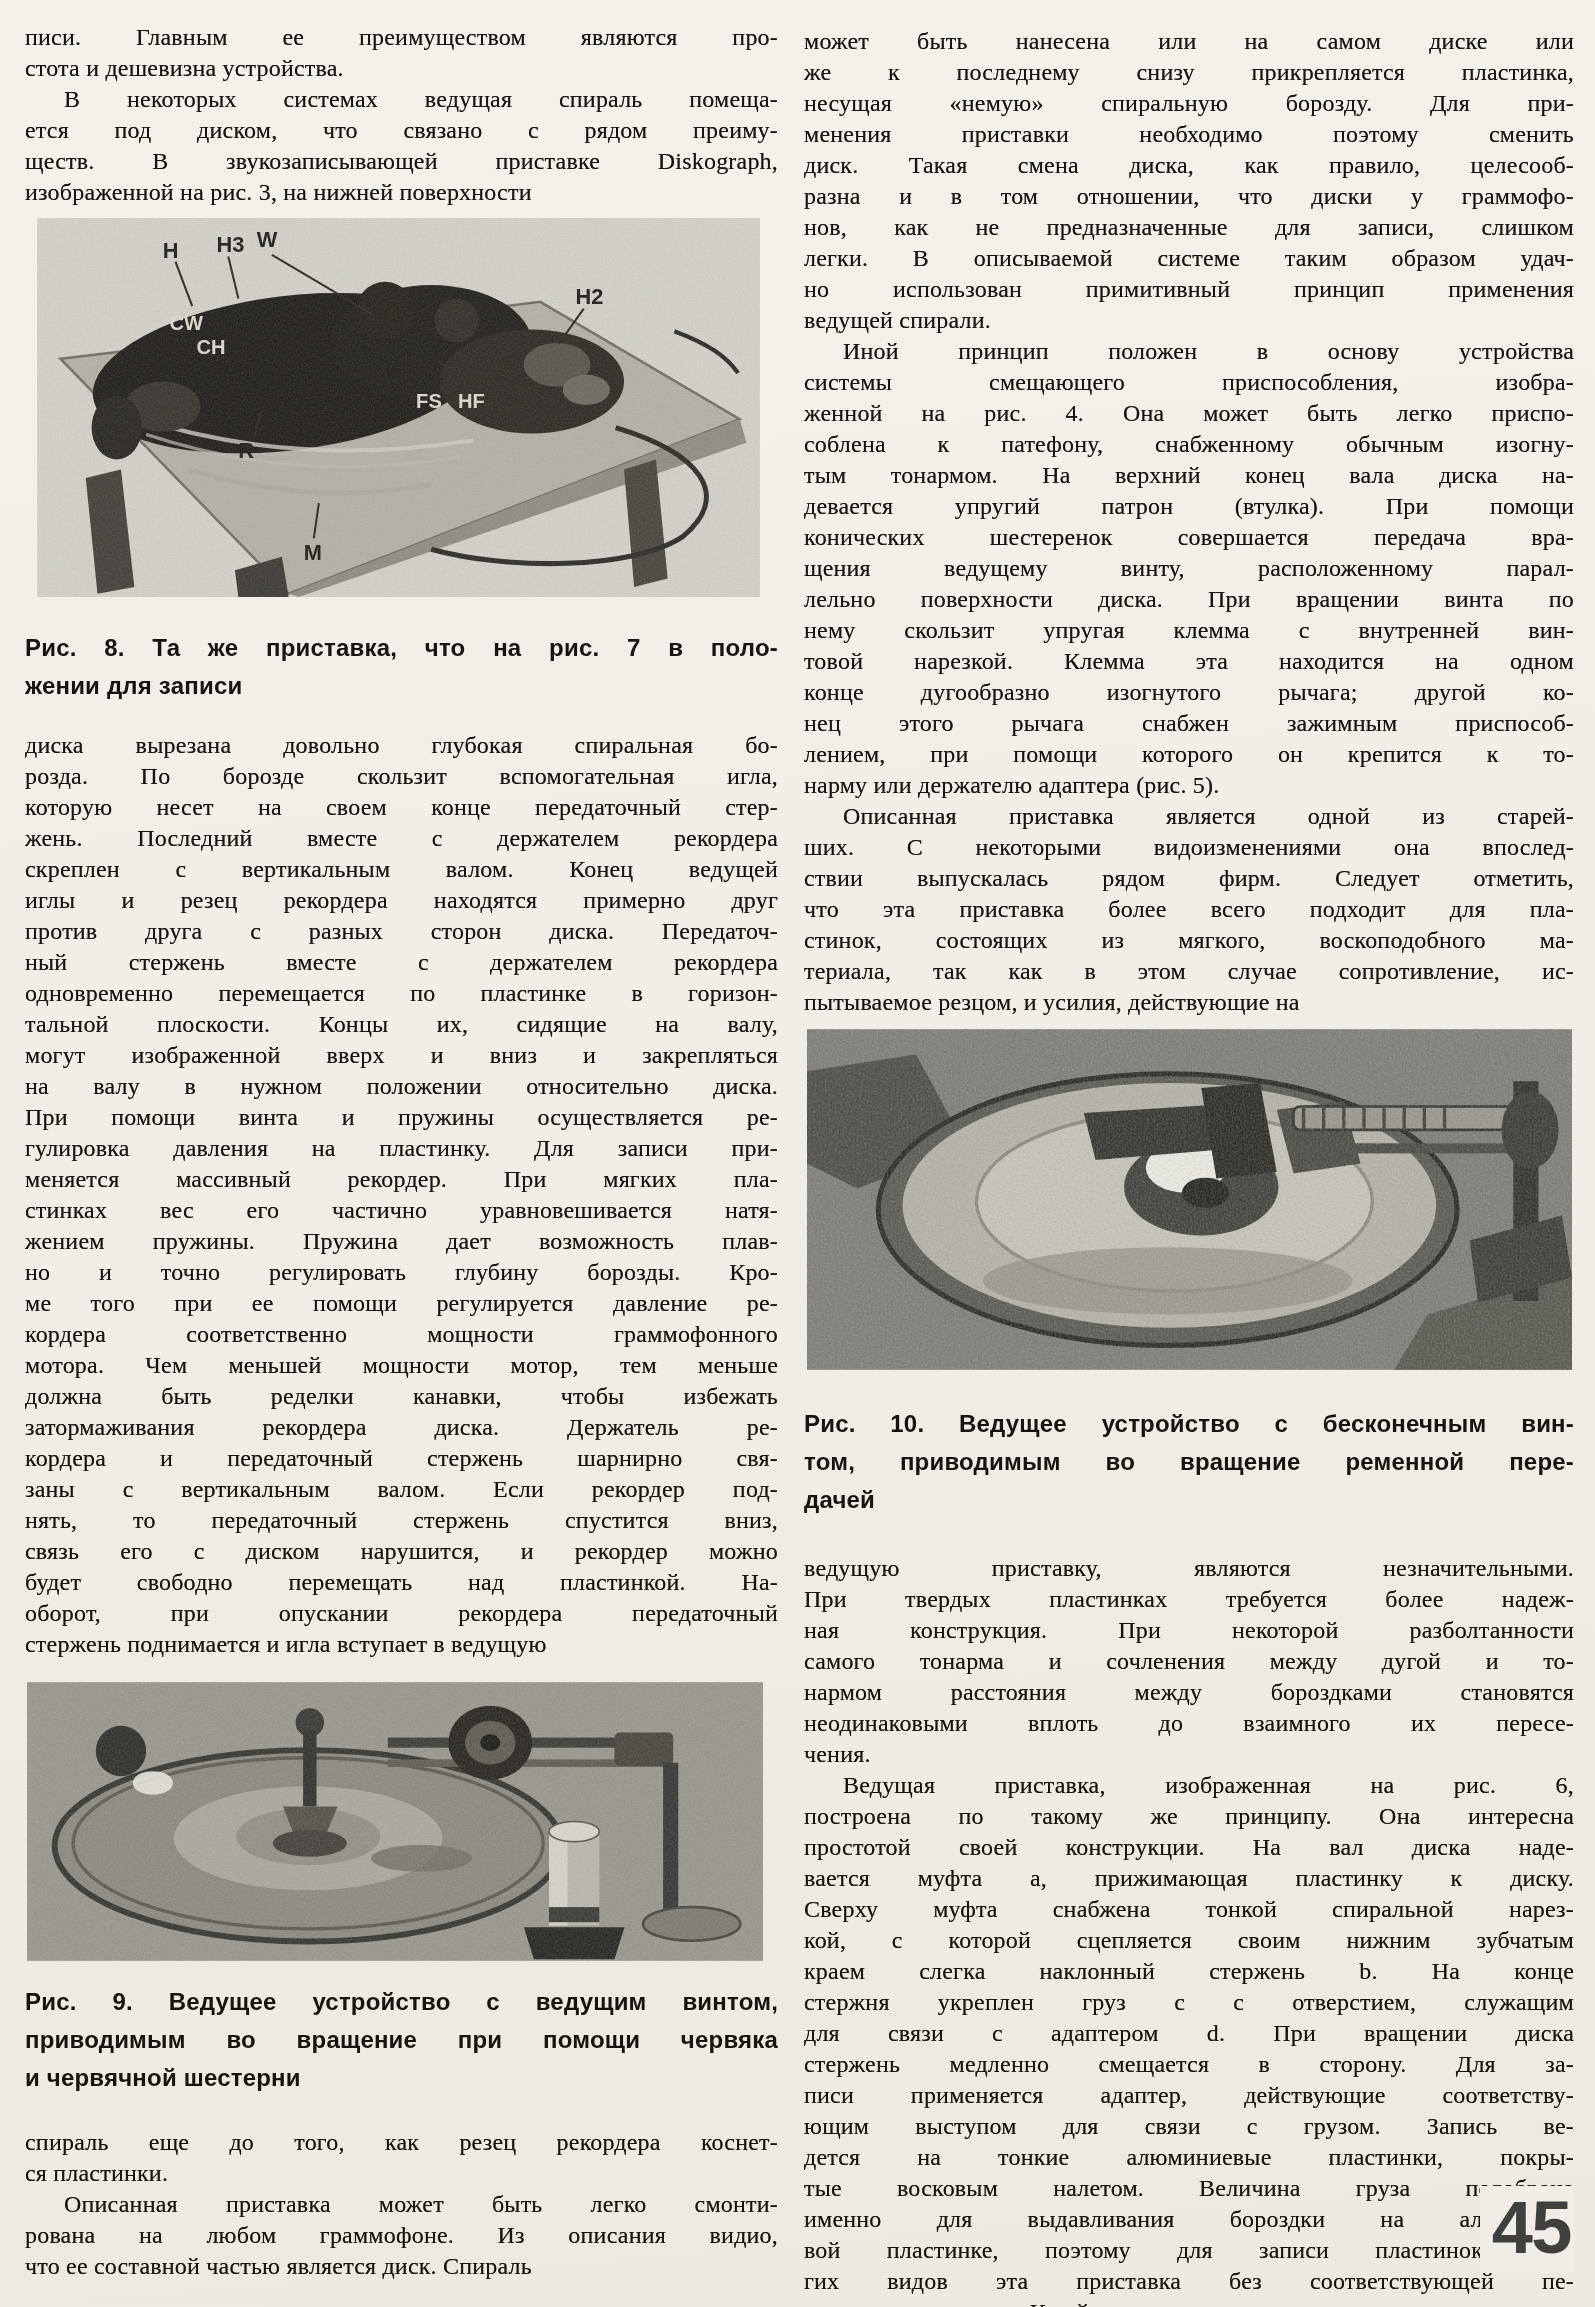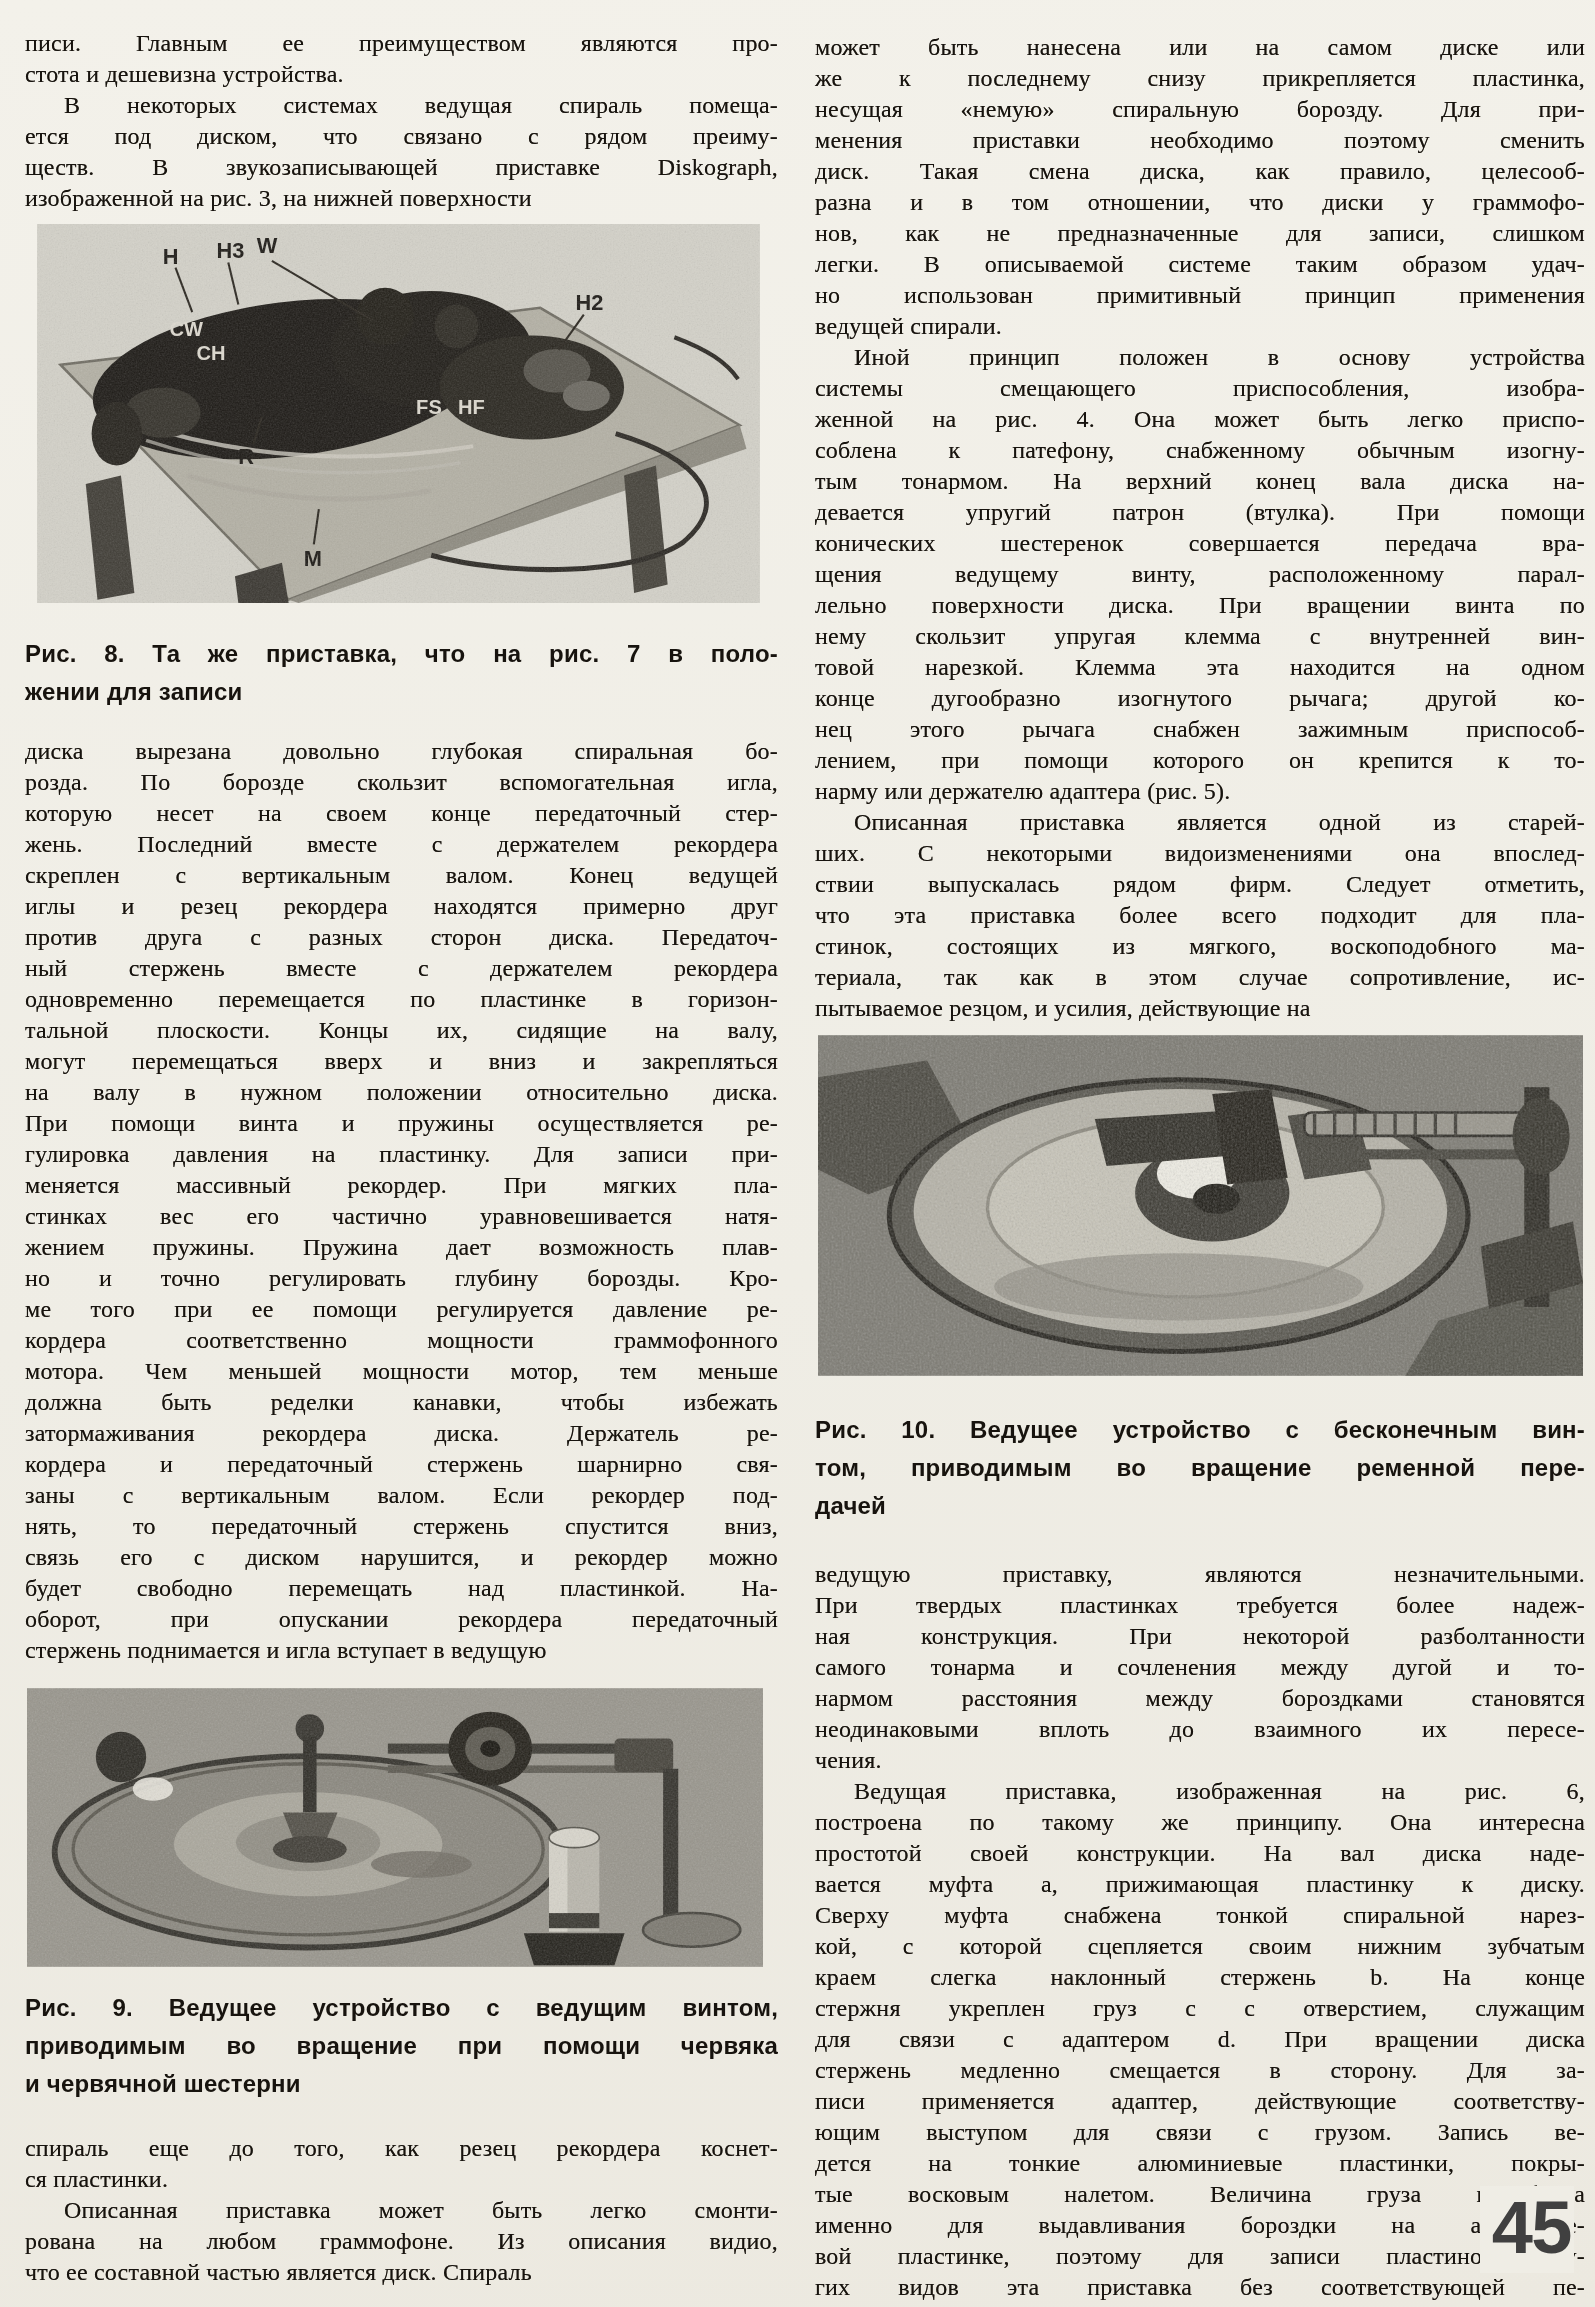--- a/index.html
+++ b/index.html
@@ -4,22 +4,22 @@
 <style>
   html,body{margin:0;padding:0;background:#d8d6cf;}
   .page{
     position:relative;
     width:1596px;height:2307px;
     box-sizing:border-box;
     background:linear-gradient(175deg,#f3f1ea 0%,#efede5 55%,#ece9e0 100%);
     overflow:hidden;
     font-family:"Liberation Serif",serif;
     color:#17130e;
-    padding:25px 0 0 25px;
-    display:flex;gap:37px;
+    padding:19px 0 0 25px;
+    display:flex;gap:26px;
   }
   .col{width:753px;flex:0 0 auto;}
   .col.right{width:770px;}
   .tline{
     font-size:24px;line-height:31px;
     text-align:justify;text-align-last:justify;
     text-shadow:0 0 0.5px rgba(25,18,8,.6);
     letter-spacing:0.2px;
   }
   .tline.indent{text-indent:39px;}
@@ -150,21 +150,21 @@
         <div class="tline">диска вырезана довольно глубокая спиральная бо-</div>
         <div class="tline">розда. По борозде скользит вспомогательная игла,</div>
         <div class="tline">которую несет на своем конце передаточный стер-</div>
         <div class="tline">жень. Последний вместе с держателем рекордера</div>
         <div class="tline">скреплен с вертикальным валом.  Конец ведущей</div>
         <div class="tline">иглы и резец рекордера находятся примерно друг</div>
         <div class="tline">против друга с разных сторон диска.  Передаточ-</div>
         <div class="tline">ный стержень  вместе  с  держателем  рекордера</div>
         <div class="tline">одновременно перемещается по пластинке в горизон-</div>
         <div class="tline">тальной плоскости.  Концы их,  сидящие на валу,</div>
-        <div class="tline">могут перемещаться вверх и вниз и закрепляться</div>
+        <div class="tline">могут изображенной вверх и вниз и закрепляться</div>
         <div class="tline">на валу в нужном положении относительно диска.</div>
         <div class="tline">При помощи винта и пружины осуществляется ре-</div>
         <div class="tline">гулировка давления на пластинку. Для записи при-</div>
         <div class="tline">меняется массивный рекордер.  При  мягких пла-</div>
         <div class="tline">стинках вес его частично уравновешивается натя-</div>
         <div class="tline">жением пружины. Пружина дает возможность плав-</div>
         <div class="tline">но и точно регулировать глубину борозды.  Кро-</div>
         <div class="tline">ме того при ее помощи регулируется давление ре-</div>
         <div class="tline">кордера соответственно  мощности  граммофонного</div>
         <div class="tline">мотора. Чем меньшей мощности мотор, тем меньше</div>

